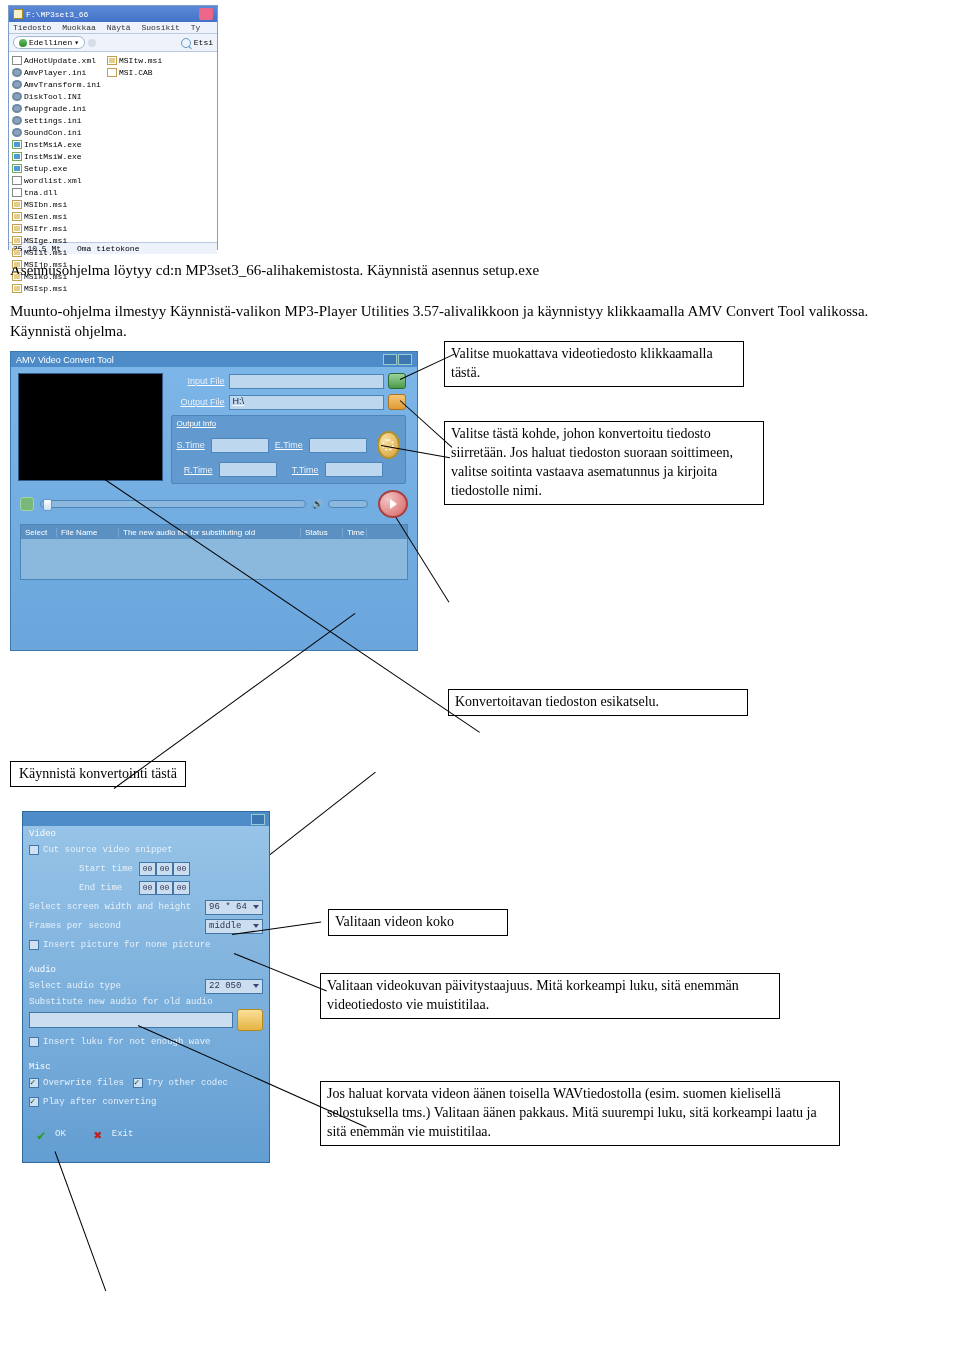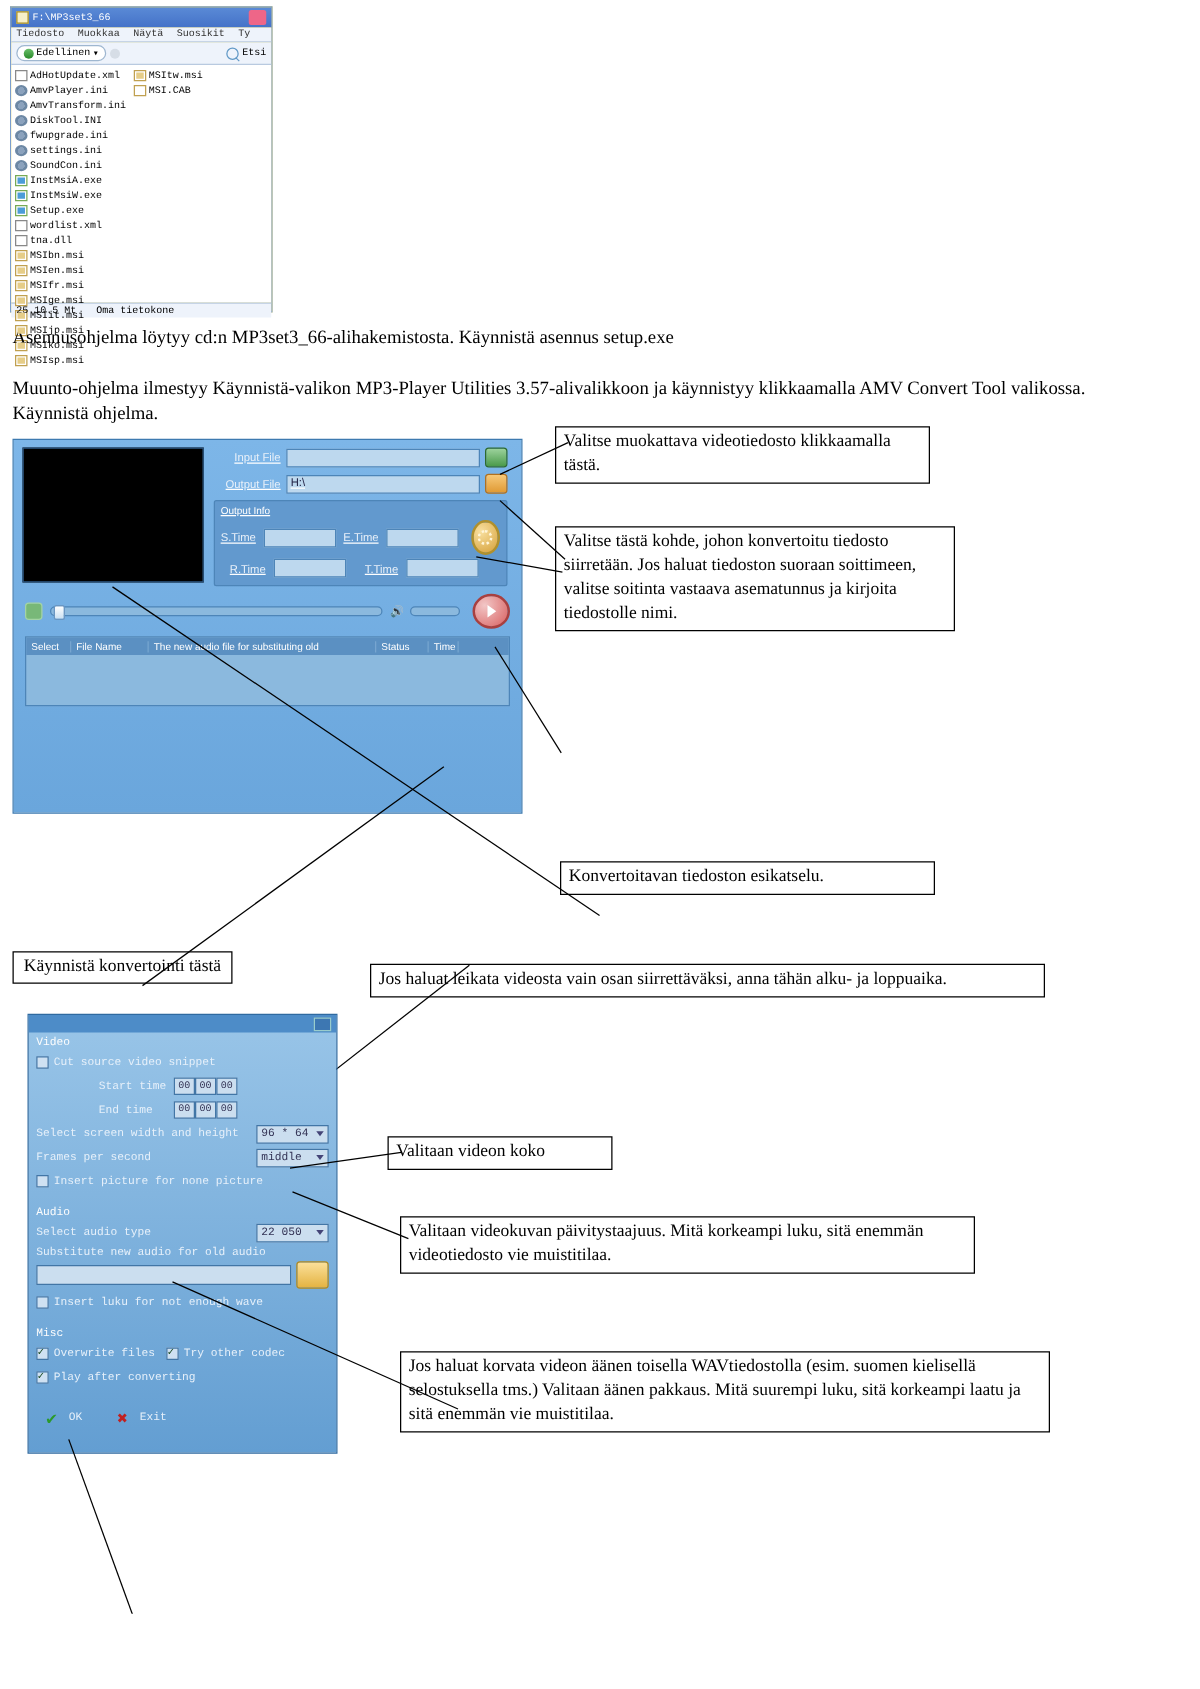--- a/index.html
+++ b/index.html
@@ -230,20 +230,27 @@
   <div class="explorer-status">
     <span>25 10.5 Mt</span>
     <span>Oma tietokone</span>
   </div>
 </div>
 
 <p class="para" id="para1">Asennusohjelma löytyy cd:n MP3set3_66-alihakemistosta. Käynnistä asennus setup.exe<br>&nbsp;<br>Muunto-ohjelma ilmestyy Käynnistä-valikon MP3-Player Utilities 3.57-alivalikkoon ja käynnistyy klikkaamalla AMV Convert Tool valikossa.<br>Käynnistä ohjelma.</p>
 
 <div class="amv-area">
   <div class="amv">
+    <div class="amv-title">
+      <span>AMV Video Convert Tool</span>
+      <span class="amv-close">
+          <div></div>
+          <div></div>
+        </span>
+    </div>
     <div class="amv-body">
       <div class="amv-preview"></div>
       <div class="amv-fields">
         <div class="amv-row">
           <span class="amv-lbl">Input File</span>
           <span class="amv-input"></span>
           <span class="amv-btn-round"></span>
         </div>
         <div class="amv-row">
           <span class="amv-lbl">Output File</span>
@@ -303,21 +310,20 @@
 
   <div class="callout" style="left:438px; top:338px; width:300px">Konvertoitavan tiedoston esikatselu.</div>
   <div class="line" style="left:80px; top:118px; width:470px; transform:rotate(34deg)"></div>
 
 </div>
 
 <div class="set-area">
   <div class="set-caption">Käynnistä konvertointi tästä</div>
   <div class="line" style="left:104px; top:27px; width:298px; transform:rotate(-36deg)"></div>
 
-  <div class="callout" style="left:286px; top:10px; width:540px">Jos haluat leikata videosta vain osan siirrettäväksi, anna tähän alku- ja loppuaika.</div>
   <div class="line" style="left:200px; top:140px; width:210px; transform:rotate(-38deg)"></div>
 
   <div class="set-dlg">
     <div class="set-title">
       <span></span>
         <span class="x"></span>
     </div>
     <div class="set-sec">
       <div class="set-head">Video</div>
       <div class="set-field">
@@ -398,21 +404,21 @@
           <span class="set-ok-i">✔</span>
           <span>OK</span>
         </div>
       <div class="set-ok">
           <span class="set-ex-i">✖</span>
           <span>Exit</span>
         </div>
     </div>
   </div>
 
-  <div class="callout" style="left:300px; top:148px; width:180px">Valitaan videon koko</div>
+  <div class="callout" style="left:318px; top:148px; width:180px">Valitaan videon koko</div>
   <div class="line" style="left:222px; top:173px; width:90px; transform:rotate(-8deg)"></div>
 
   <div class="callout" style="left:310px; top:212px; width:460px">Valitaan videokuvan päivitystaajuus. Mitä korkeampi luku, sitä enemmän videotiedosto vie muistitilaa.</div>
   <div class="line" style="left:224px; top:192px; width:100px; transform:rotate(22deg)"></div>
 
   <div class="callout" style="left:310px; top:320px; width:520px">Jos haluat korvata videon äänen toisella WAVtiedostolla (esim. suomen kielisellä selostuksella tms.) Valitaan äänen pakkaus. Mitä suurempi luku, sitä korkeampi laatu ja sitä enemmän vie muistitilaa.</div>
   <div class="line" style="left:128px; top:264px; width:250px; transform:rotate(24deg)"></div>
 
   <div class="line" style="left:45px; top:390px; width:180px; transform:rotate(70deg)"></div>
 </div>

